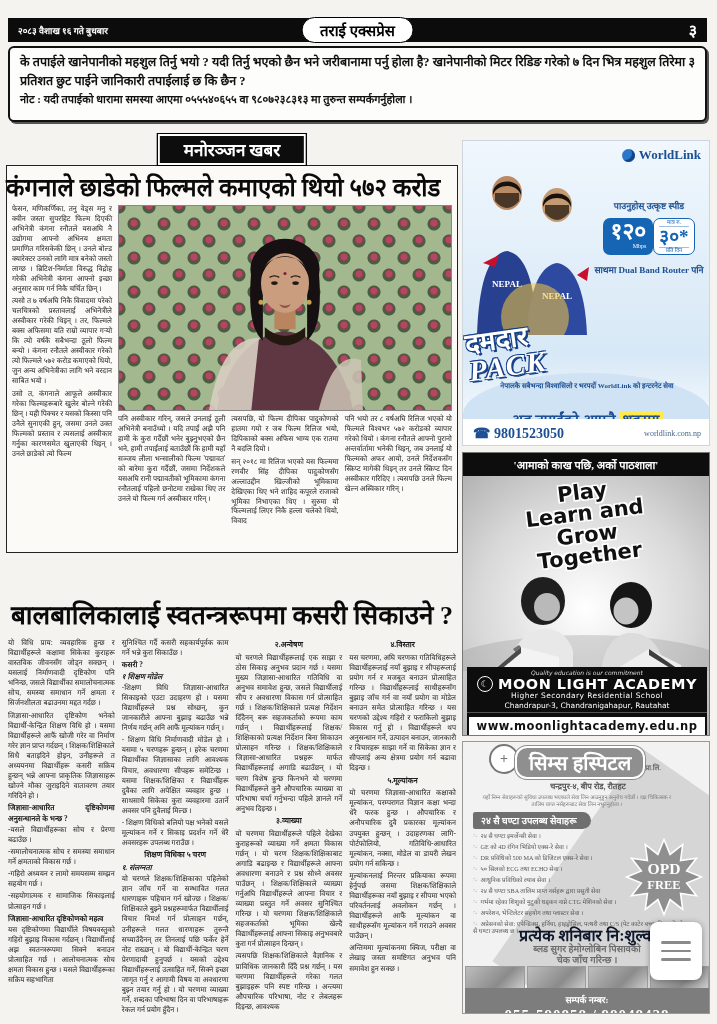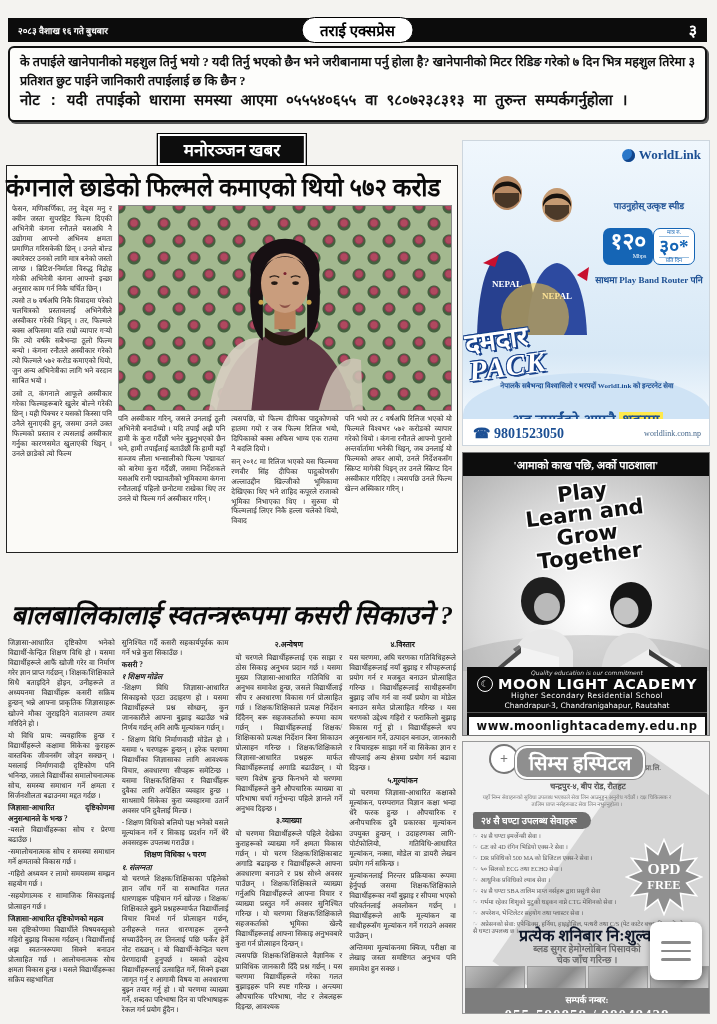--- a/index.html
+++ b/index.html
@@ -9,21 +9,21 @@
 
   
   .masthead{position:absolute;left:8px;top:18px;width:699px;height:24px;background:#0c0c0c;color:#fff;display:flex;align-items:center;justify-content:space-between;padding:0 10px;box-sizing:border-box;}
   .masthead .date{font-size:9px;font-weight:bold;}
   .masthead .pill{position:absolute;left:50%;top:50%;transform:translate(-50%,-50%);background:#fff;color:#000;border:1.5px solid #000;border-radius:14px;padding:2px 18px;font-size:15px;font-weight:bold;white-space:nowrap;}
   .masthead .pno{font-size:16px;font-weight:bold;}
 
   
   .notice{position:absolute;left:8px;top:46px;width:699px;height:76px;box-sizing:border-box;background:#fdfdfb;border:2.5px solid #111;border-radius:6px;box-shadow:2px 2px 0 #555;padding:5px 10px;font-weight:bold;color:#111;}
   .notice .body{font-size:12.5px;line-height:1.5;text-align:justify;margin:0;}
-  .notice .note{font-size:15px;line-height:1.5;margin:0;font-family:Liberation Mono, monospace;}
+  .notice .note{font-size:11px;line-height:1.5;margin:0;}
 
   
   .flag{position:absolute;left:50%;transform:translateX(-50%);background:#0d0d0d;color:#fff;font-weight:bold;font-size:17px;padding:4px 26px;border:1px solid #000;box-shadow:0 0 0 2px #fff inset;white-space:nowrap;}
   .headline{position:absolute;left:0;width:100%;text-align:center;font-weight:bold;color:#0a0a0a;white-space:nowrap;}
 
   
   .ent{position:absolute;left:6px;top:133px;width:452px;height:420px;}
   .ent .box{position:absolute;left:0;top:32px;width:452px;height:388px;border:1.5px solid #222;box-sizing:border-box;background:#fbfaf7;}
   .ent .flag{top:0;}
   .ent .headline{top:36px;font-size:25px;transform:scaleX(.96);transform-origin:left;}
@@ -59,21 +59,21 @@
 
   
   .wl{top:140px;height:306px;background:linear-gradient(#f0f7fd,#d7e8f6 70%,#ffffff);border:1px solid #cdd6de;}
   .wl-logo{position:absolute;right:8px;top:6px;display:flex;align-items:center;gap:4px;font-weight:bold;color:#1c4f93;font-size:13px;}
   .wl-globe{width:13px;height:13px;border-radius:50%;background:#2a77c9;box-shadow:inset -3px -2px 0 #12458a;position:relative;}
   .wl-players{position:absolute;left:2px;top:26px;}
   .wl-pack{position:absolute;left:4px;top:186px;transform:rotate(-8deg);line-height:.95;}
   .wl-pack .d1{font-size:27px;font-weight:bold;color:#fff;text-shadow:2px 2px 0 #16408a,-1px -1px 0 #16408a,1px -1px 0 #16408a,-1px 1px 0 #16408a;}
   .wl-pack .d2{font-size:29px;font-weight:bold;font-style:italic;color:#fff;letter-spacing:1px;text-shadow:2px 2px 0 #16408a,-1px -1px 0 #16408a,1px -1px 0 #16408a,-1px 1px 0 #16408a;}
   .wl-right{position:absolute;left:130px;top:58px;width:112px;text-align:center;}
-  .wl-tag{font-size:9px;font-weight:bold;color:#1c4f93;margin-bottom:16px;white-space:nowrap;}
+  .wl-tag{font-size:9px;font-weight:bold;color:#1c4f93;margin-bottom:6px;white-space:nowrap;}
   .wl-speedrow{display:flex;justify-content:center;align-items:stretch;}
   .wl-speed{background:#1565b5;color:#fff;border-radius:7px;padding:2px 7px 3px;line-height:1;}
   .wl-speed .v{font-size:23px;font-weight:bold;}
   .wl-speed .u{font-size:6px;text-align:right;}
   .wl-price{background:#fff;border:1px solid #1565b5;border-radius:7px;padding:1px 5px;line-height:1.05;color:#1565b5;}
   .wl-price .t{font-size:5.5px;border-bottom:1px solid #9cc0e0;}
   .wl-price .v{font-size:19px;font-weight:bold;}
   .wl-price .b{font-size:5.5px;border-top:1px solid #9cc0e0;}
   .wl-router{font-size:9px;font-weight:bold;color:#1c4f93;margin-top:8px;white-space:nowrap;}
   .wl-dome{position:absolute;left:0;top:232px;width:248px;height:46px;background:#cfe3f5;border-radius:50% 50% 0 0/90% 90% 0 0;text-align:center;padding-top:8px;box-sizing:border-box;}
@@ -187,25 +187,25 @@
           </div>
           <div class="colx">
             <p>पनि भयो तर ८ वर्षअघि रिलिज भएको यो फिल्मले विश्वभर ५७२ करोडको व्यापार गरेको थियो । कंगना रनौतले आफ्नो पुरानो अन्तर्वार्तामा भनेकी थिइन्, जब उनलाई यो फिल्मको अफर आयो, उनले निर्देशकसँग स्क्रिप्ट मागेकी थिइन् तर उनले स्क्रिप्ट दिन अस्वीकार गरिदिए । त्यसपछि उनले फिल्म खेल्न अस्विकार गरिन् ।</p>
           </div>
         </div>
       </div>
     </div>
   </section>
 
   <section class="health np">
-    <h1 class="headline" style="margin:0;font-style:italic;">बालबालिकालाई स्वतन्त्ररूपमा कसरी सिकाउने ?</h1>
+    <h1 class="headline" style="margin:0;">बालबालिकालाई स्वतन्त्ररूपमा कसरी सिकाउने ?</h1>
     <div class="health-cols">
       <div class="hcol">
+        <p>यो विधि प्राय: व्यवहारिक हुन्छ र विद्यार्थीहरूले कक्षामा सिकेका कुराहरू वास्तविक जीवनसँग जोड्न सक्छन् । यसलाई निर्माणवादी दृष्टिकोण पनि भनिन्छ, जसले विद्यार्थीका समालोचनात्मक सोच, समस्या समाधान गर्ने क्षमता र सिर्जनशीलता बढाउनमा मद्दत गर्दछ ।</p>
         <p>जिज्ञासा-आधारित दृष्टिकोण भनेको विद्यार्थी-केन्द्रित शिक्षण विधि हो । यसमा विद्यार्थीहरूले आफैं खोजी गरेर वा निर्माण गरेर ज्ञान प्राप्त गर्दछन् । शिक्षक/शिक्षिकाले सिधै बताइदिने होइन, उनीहरूले त अध्ययनमा विद्यार्थीहरू कसरी सक्रिय हुन्छन् भन्ने आफ्ना प्राकृतिक जिज्ञासाहरू खोज्ने मौका जुराइदिने वातावरण तयार गरिदिने हो ।</p>
-        <p>यो विधि प्राय: व्यवहारिक हुन्छ र विद्यार्थीहरूले कक्षामा सिकेका कुराहरू वास्तविक जीवनसँग जोड्न सक्छन् । यसलाई निर्माणवादी दृष्टिकोण पनि भनिन्छ, जसले विद्यार्थीका समालोचनात्मक सोच, समस्या समाधान गर्ने क्षमता र सिर्जनशीलता बढाउनमा मद्दत गर्दछ ।</p>
         <p class="subl">जिज्ञासा-आधारित दृष्टिकोणमा अनुसन्धानले के भन्छ ?</p>
         <p>-यसले विद्यार्थीहरूका सोच र प्रेरणा बढाउँछ ।</p>
         <p>-समालोचनात्मक सोच र समस्या समाधान गर्ने क्षमताको विकास गर्छ ।</p>
         <p>-गहिरो अध्ययन र लामो समयसम्म सम्झन सहयोग गर्छ ।</p>
         <p>-सहयोगात्मक र सामाजिक सिकाइलाई प्रोत्साहन गर्छ ।</p>
         <p class="subl">जिज्ञासा-आधारित दृष्टिकोणको महत्व</p>
         <p>यस दृष्टिकोणमा विद्यार्थीले विषयवस्तुको गहिरो बुझाइ विकास गर्दछन् । विद्यार्थीलाई अझ स्वतन्त्ररूपमा सिक्ने बनाउन प्रोत्साहित गर्छ । आलोचनात्मक सोच क्षमता विकास हुन्छ । यसले विद्यार्थीहरूका सक्रिय सहभागिता</p>
       </div>
       <div class="hcol">
         <p>सुनिश्चित गर्दै कसरी सहकार्यपूर्वक काम गर्ने भन्ने कुरा सिकाउँछ ।</p>
@@ -266,21 +266,21 @@
         <div class="wl-speed">
           <div class="v">१२०</div>
           <div class="u">Mbps</div>
         </div>
         <div class="wl-price">
           <div class="t">मात्र रु.</div>
           <div class="v">३०*</div>
           <div class="b">प्रति दिन</div>
         </div>
       </div>
-      <div class="wl-router">साथमा Play Band Router पनि</div>
+      <div class="wl-router">साथमा Dual Band Router पनि</div>
     </div>
     <div class="wl-dome">
       <div class="wl-b1">नेपालकै सबैभन्दा विश्वासिलो र भरपर्दो WorldLink को इन्टरनेट सेवा</div>
       <div class="wl-b2">
         <span>अब तपाईंको आफ्नै</span>
         <span class="hl">शहरमा</span>
       </div>
       <div class="wl-b3">यो अफर WorldLink को सीमित शाखाहरूमा मात्र उपलब्ध छ ।</div>
     </div>
     <div class="wl-foot">

